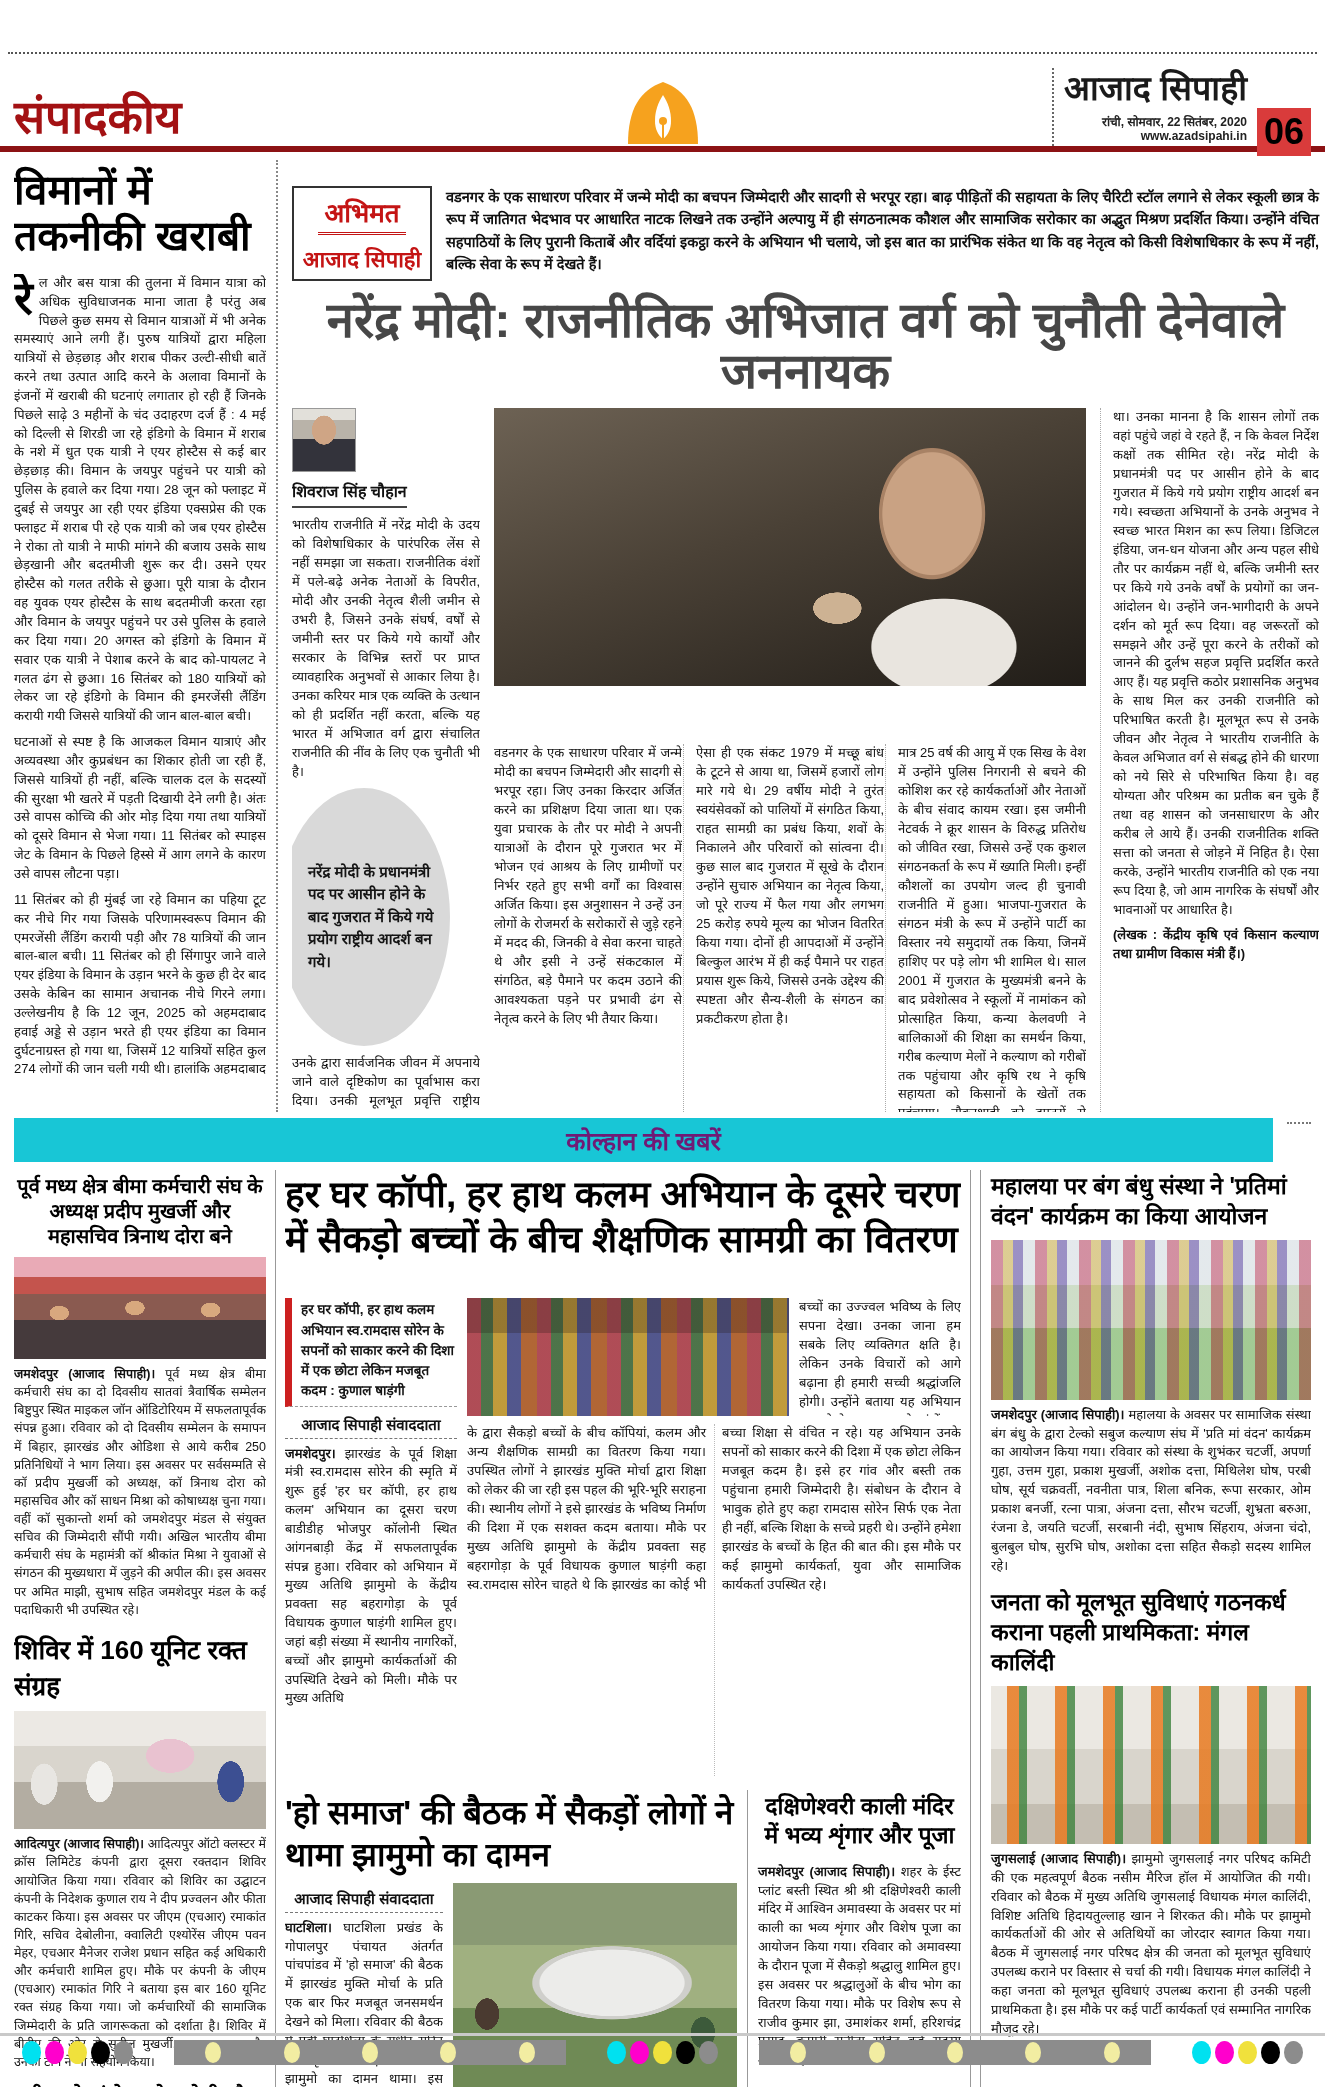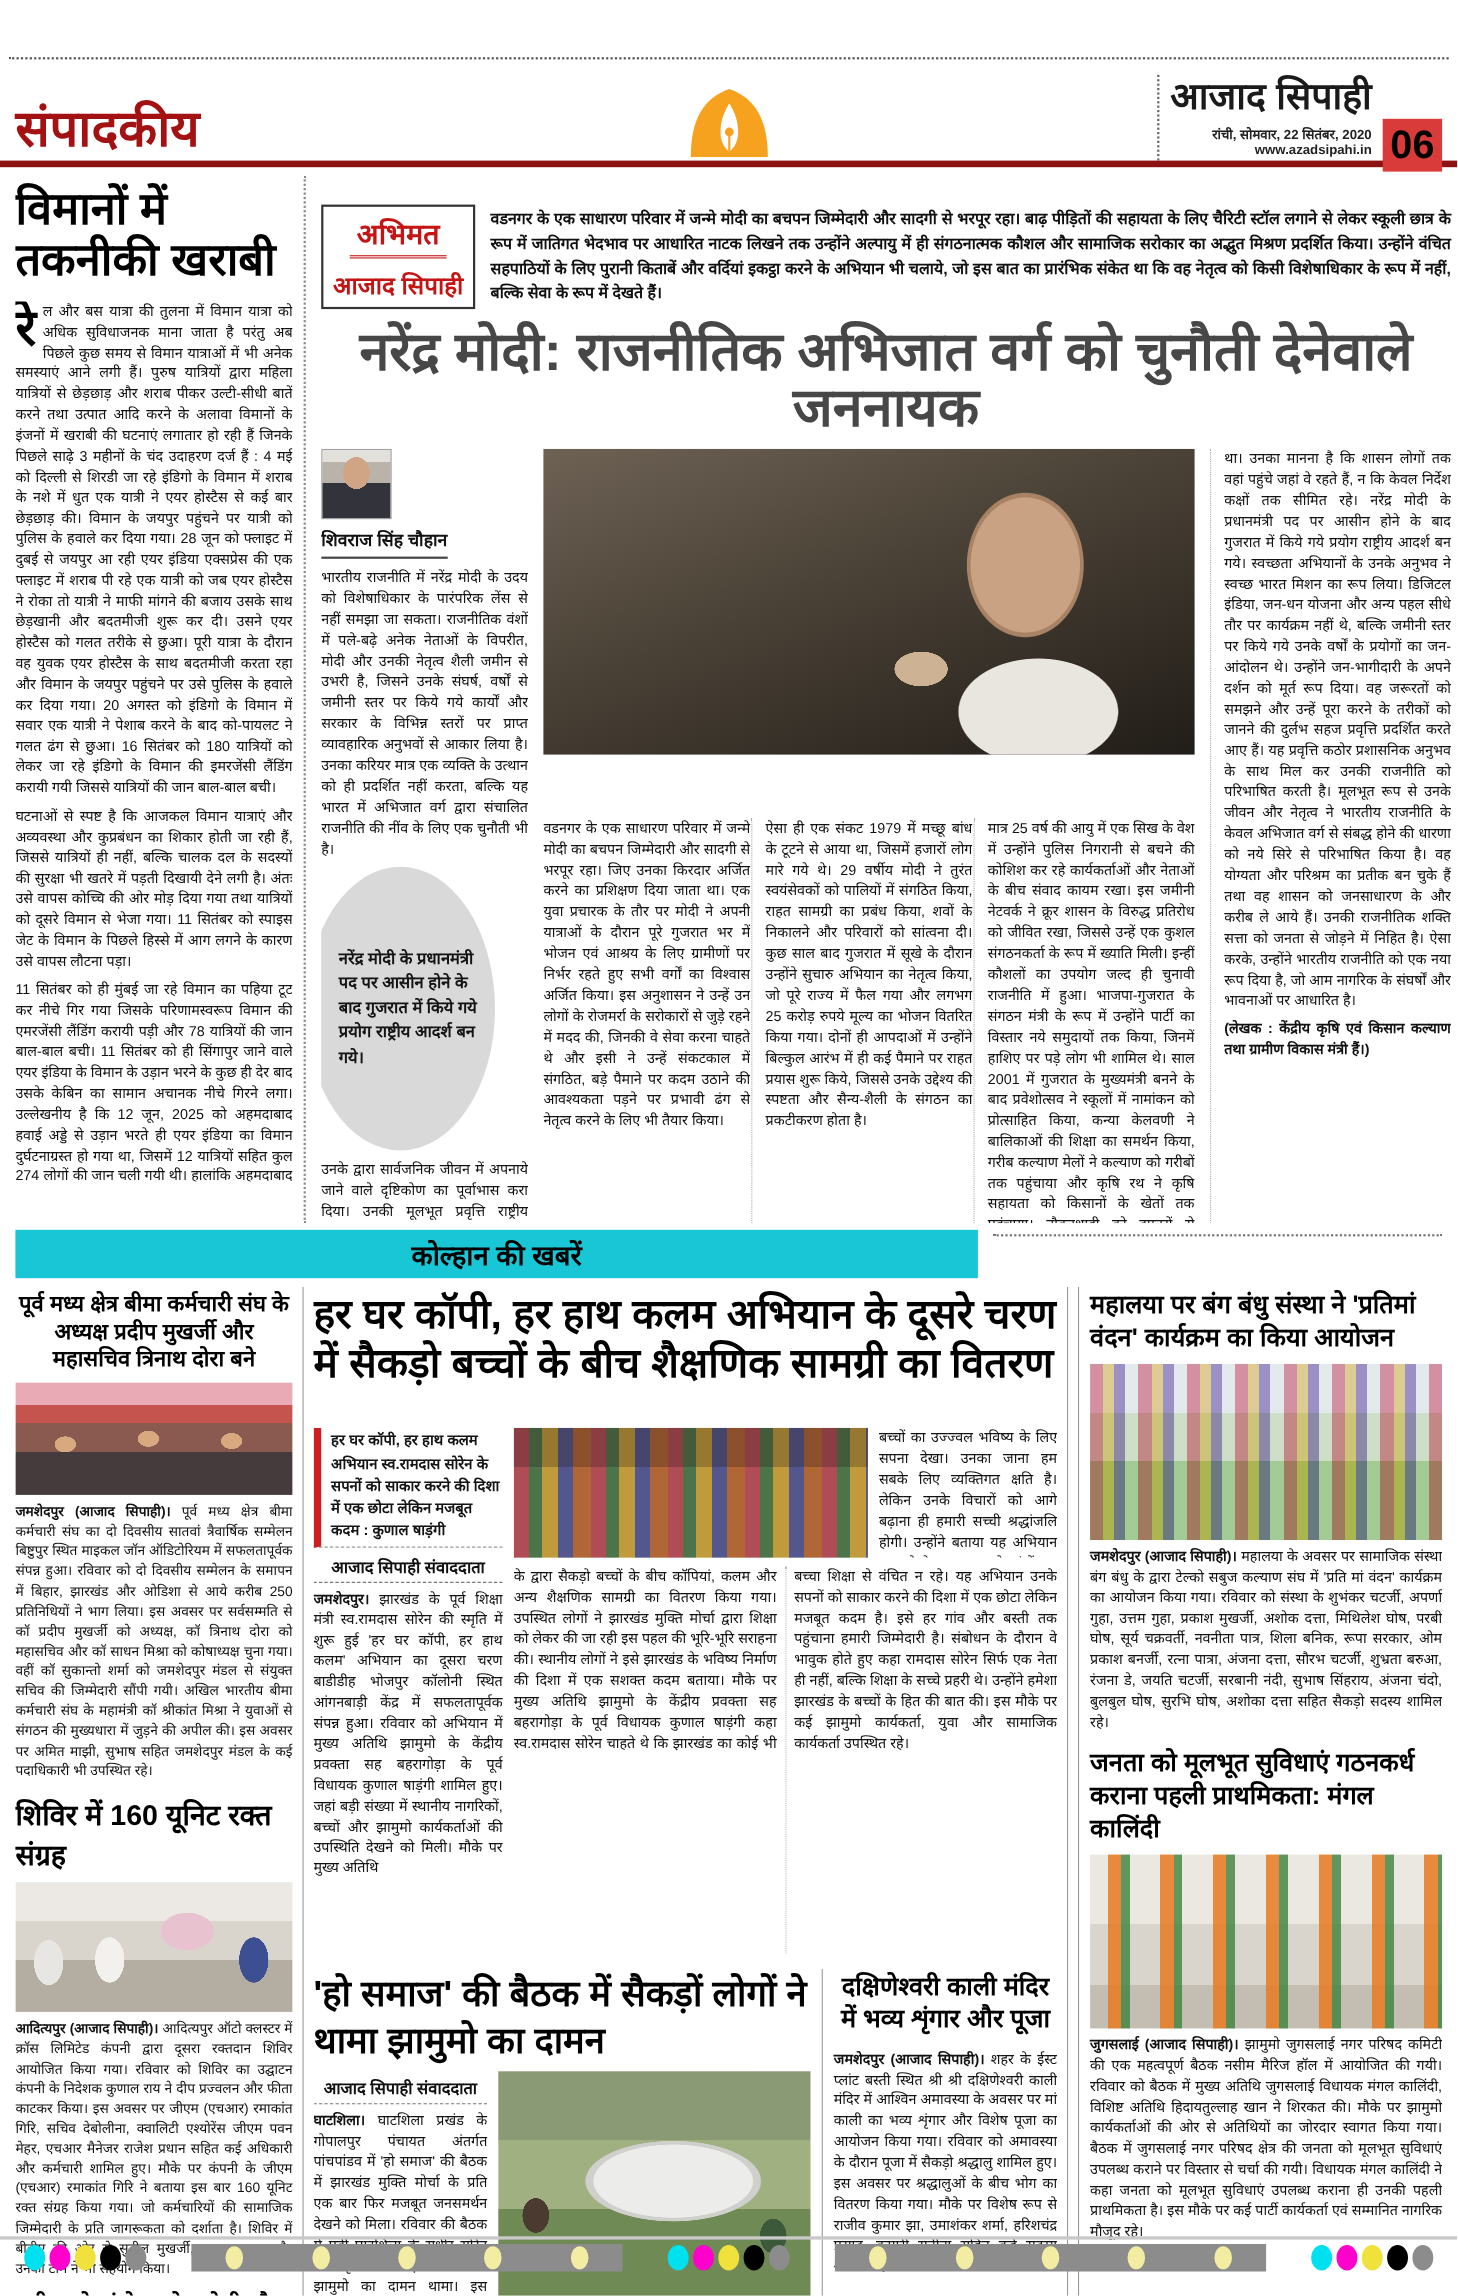--- a/index.html
+++ b/index.html
@@ -22,21 +22,21 @@
   
   .top-zone{display:flex;padding:8px 2px 0 14px;gap:10px;height:952px;overflow:hidden;}
   .left-col{width:252px;flex:0 0 252px;overflow:hidden;}
   .left-col h1{font-size:41px;line-height:1.12;font-weight:800;color:#000;margin:8px 0 14px 0;}
   .vdot{border-left:2px dotted #888;}
   .body-text{font-size:13px;line-height:1.45;text-align:justify;color:#111;}
   .body-text p{margin:0 0 7px 0;}
   .dropcap{float:left;font-size:46px;line-height:.9;font-weight:800;padding:4px 6px 0 0;color:#000;}
   
   .opinion{flex:1;overflow:hidden;}
-  .op-head{display:flex;gap:14px;margin:26px 4px 4px 4px;align-items:center;}
+  .op-head{display:flex;gap:14px;margin:26px 4px 4px 4px;align-items:flex-start;}
   .op-box{border:2px solid #333;width:128px;flex:0 0 128px;text-align:center;padding:6px 4px;}
   .op-tag{color:#c41414;font-size:26px;font-weight:800;border-bottom:3px double #c41414;display:inline-block;padding:0 6px 2px 6px;}
   .op-sub{color:#c41414;font-size:22px;font-weight:800;margin-top:8px;}
   .op-intro{font-size:14.5px;line-height:1.55;font-weight:700;text-align:justify;margin:0;color:#101010;}
   .op-headline{font-size:49px;font-weight:800;color:#474747;text-align:center;margin:14px 0 10px 0;line-height:1.05;}
   .op-cols{display:grid;grid-template-columns:188px 188px 188px 188px 1fr;gap:14px;height:742px;overflow:hidden;padding:0 4px;}
   .op-col{font-size:13px;line-height:1.46;text-align:justify;overflow:hidden;}
   .op-col p{margin:0 0 6px 0;}
   .c1{grid-column:1;grid-row:1/3;}
   .modi-photo{grid-column:2/5;grid-row:1;height:278px;}
@@ -80,21 +80,21 @@
      radial-gradient(ellipse 20px 26px at 88% 48%,#3c5a3a 0 60%,transparent 61%),
      linear-gradient(180deg,#8a9a74 0 20%,#a0b080 20% 40%,#6f8a55 40% 100%);}
   .mahalaya-photo{height:160px;background:
      repeating-linear-gradient(90deg,rgba(200,60,90,.5) 0 12px,rgba(220,180,60,.5) 12px 22px,rgba(90,60,160,.5) 22px 32px,rgba(240,240,240,.35) 32px 44px),
      linear-gradient(180deg,#dde5ea 0 28%,#bcd4b2 28% 55%,#79b763 55% 100%);}
   .garland-photo{height:158px;background:
      repeating-linear-gradient(90deg,transparent 0 16px,rgba(232,122,32,.85) 16px 28px,rgba(60,130,60,.8) 28px 36px,transparent 36px 48px),
      linear-gradient(180deg,#ebe8e2 0 40%,#d9d5cc 40% 75%,#c4beb2 75% 100%);}
   
   .band-row{display:flex;align-items:flex-start;margin:6px 14px 8px 14px;}
-  .band{width:875px;background:#18c6d6;color:#000000;text-align:center;font-size:25px;font-weight:800;padding:5px 0;}
+  .band{width:1259px;background:#18c6d6;color:#701a75;text-align:center;font-size:25px;font-weight:800;padding:5px 0;}
   .band-gap{flex:1;border-top:2px dotted #777;margin-left:14px;margin-top:4px;}
   
   .bottom-zone{display:flex;gap:9px;padding:0 14px;height:925px;overflow:hidden;}
   .bcolA{width:252px;flex:0 0 252px;overflow:hidden;}
   .vline{border-left:1px solid #999;}
   .bcolA h2{font-size:20px;line-height:1.25;font-weight:800;margin:4px 0 8px 0;color:#000;text-align:center;}
   .bcolA h3{font-size:26px;font-weight:800;margin:10px 0 8px 0;color:#000;}
   .bcolA .body-text{font-size:12.5px;}
   .bcolB{width:676px;flex:0 0 676px;overflow:hidden;}
   .b-headline{font-size:37px;line-height:1.22;font-weight:800;margin:2px 0 10px 0;color:#000;}

